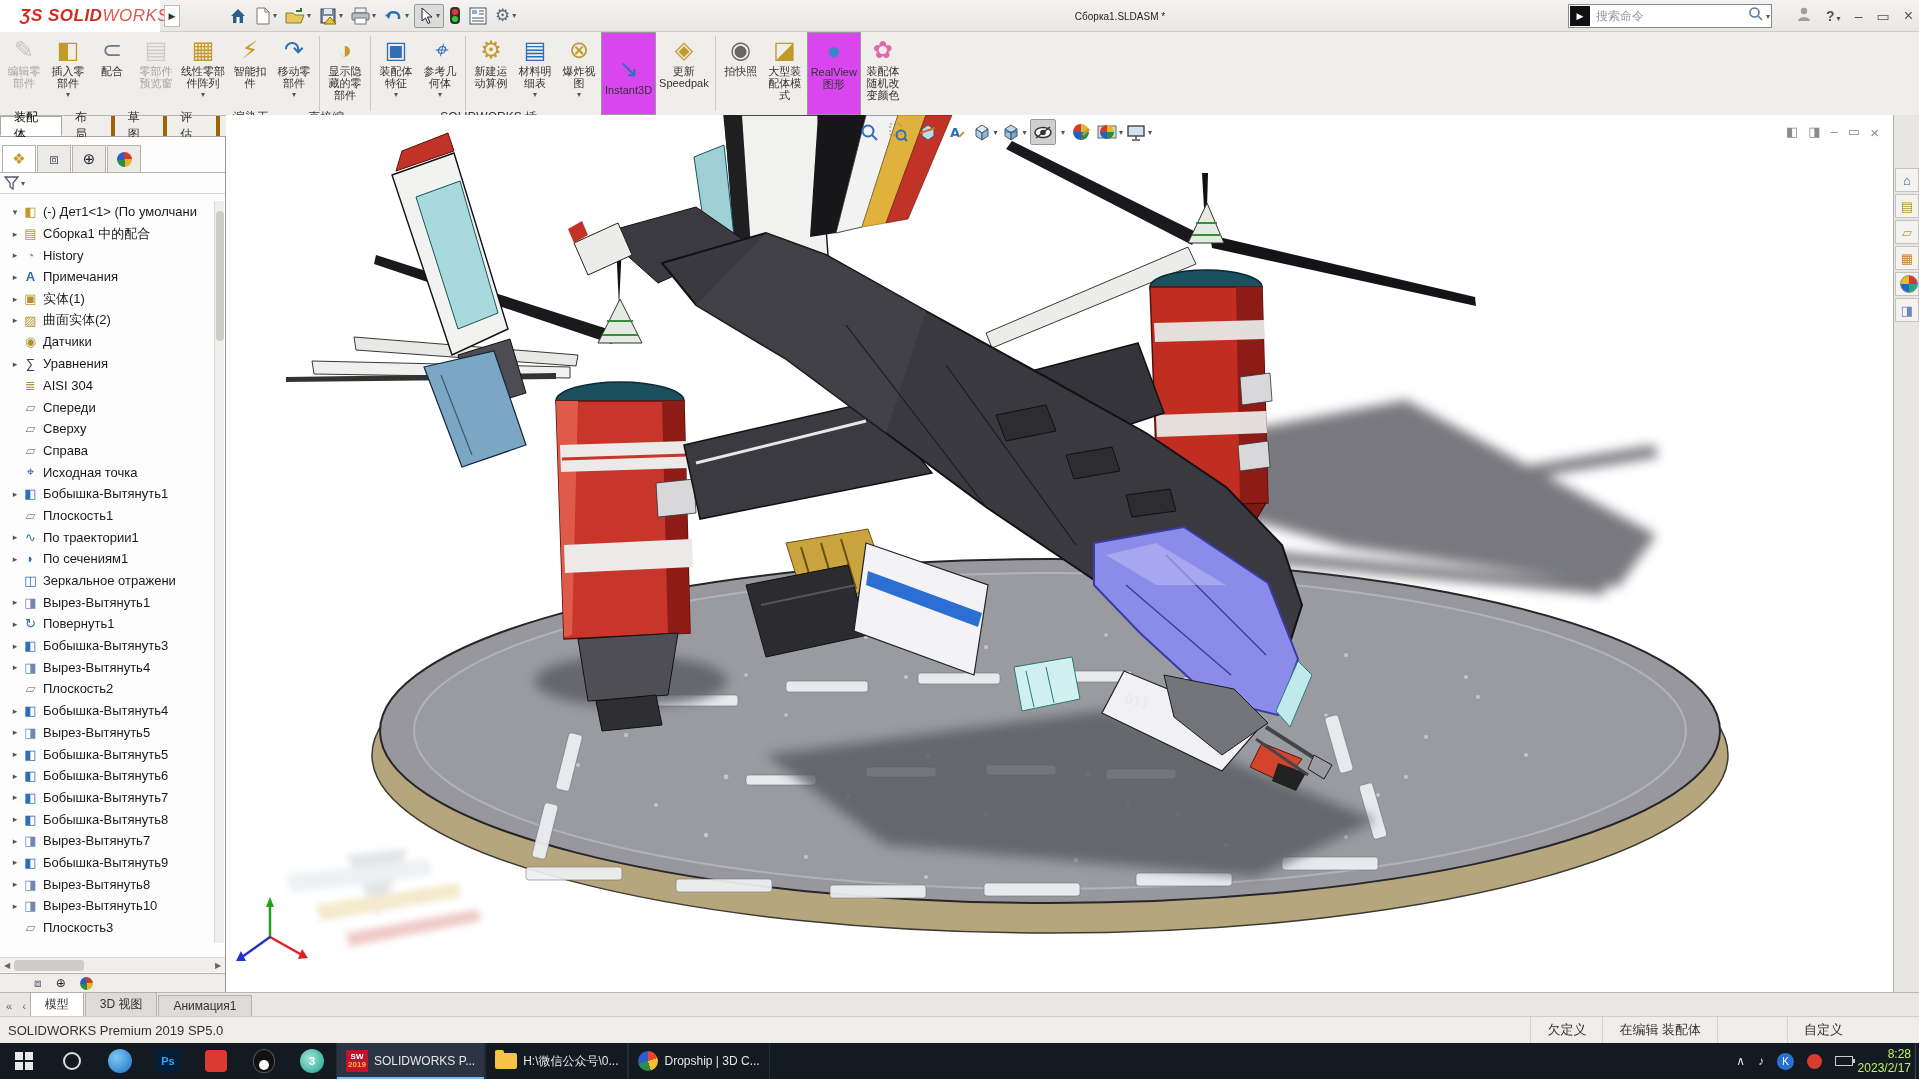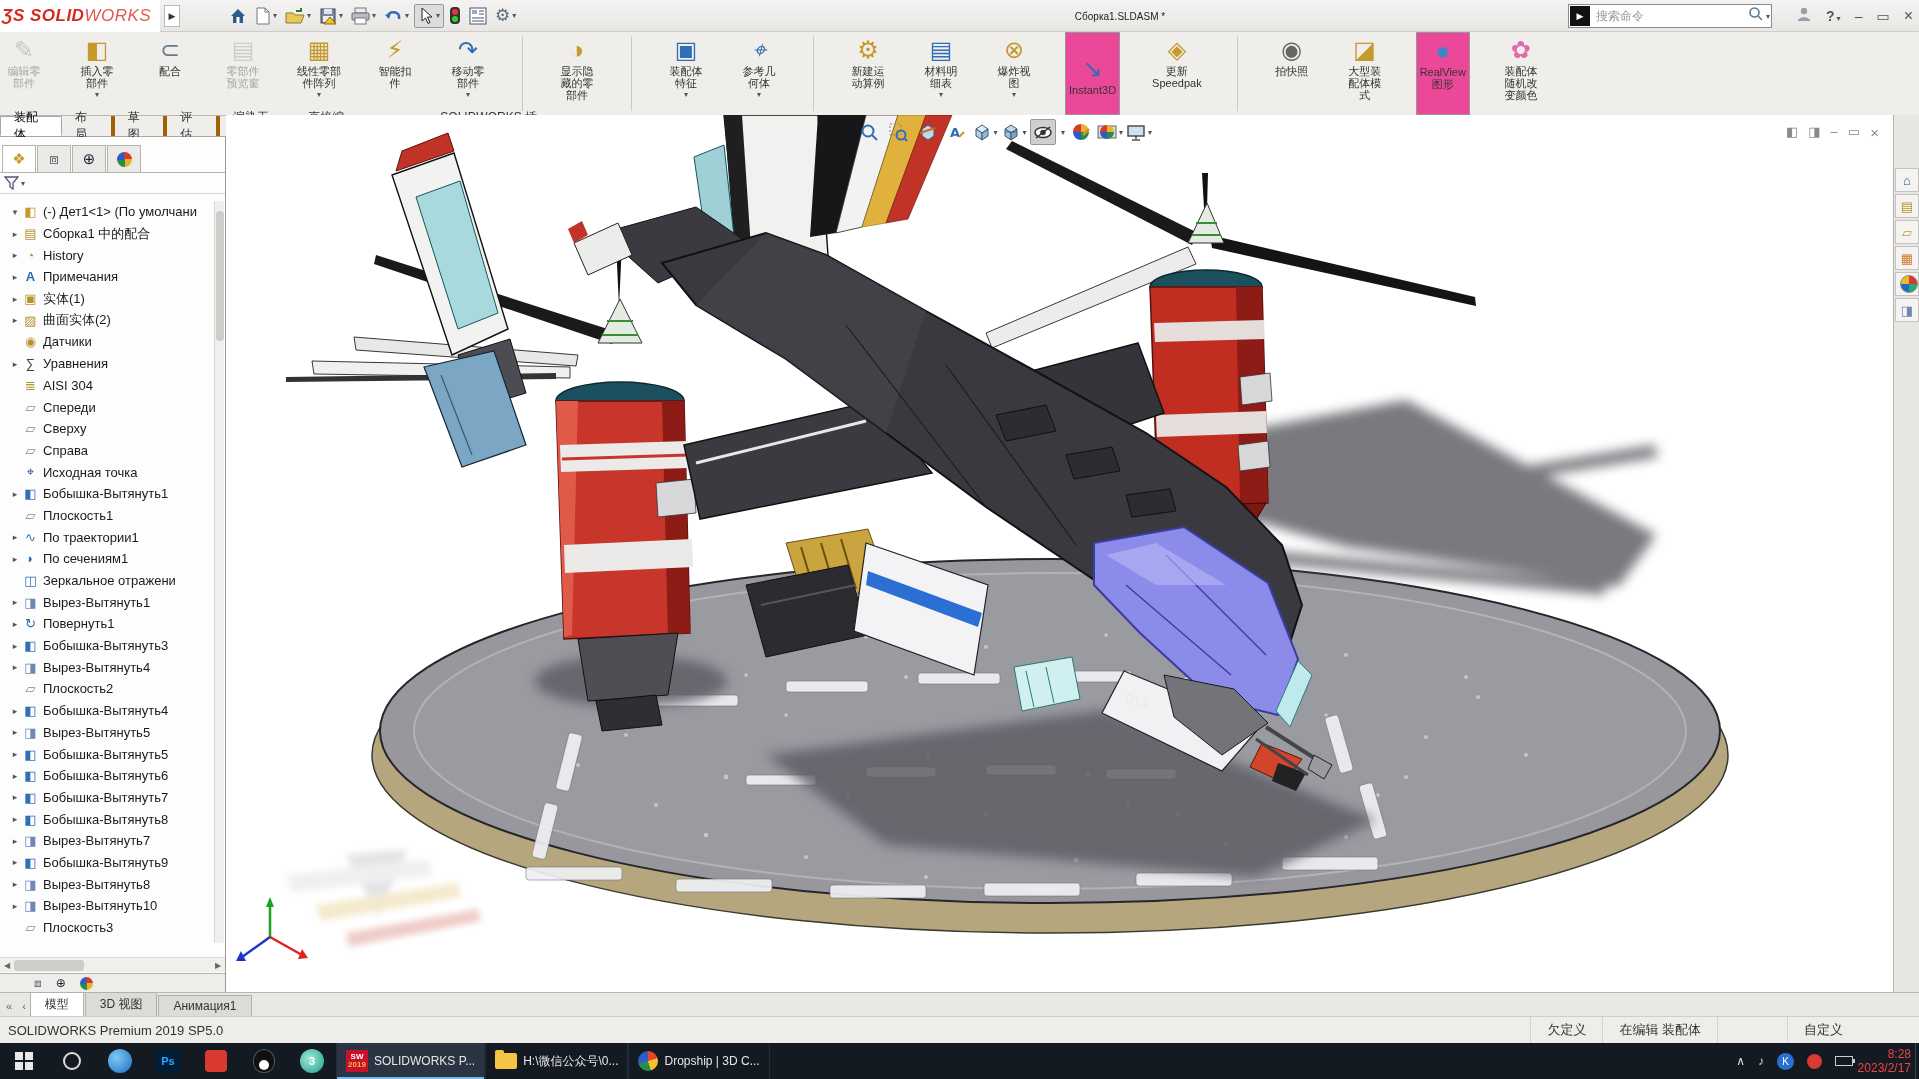--- a/index.html
+++ b/index.html
@@ -1,41 +1,41 @@
 <!DOCTYPE html>
 <html><head>
 <meta charset="utf-8">
 <style>
   *{margin:0;padding:0;box-sizing:border-box;}
   html,body{width:1919px;height:1079px;overflow:hidden;font-family:"Liberation Sans","DejaVu Sans",sans-serif;}
   .app{position:relative;width:1919px;height:1079px;background:#f0eeeb;}
   
   .titlebar{position:absolute;left:0;top:0;width:1919px;height:32px;background:linear-gradient(#f4f3f2,#e9e7e4);border-bottom:1px solid #cfcdca;display:flex;align-items:center;}
-  .logo{width:160px;height:32px;background:#fff;display:flex;align-items:center;padding-left:2px;font-style:italic;font-weight:bold;color:#d52b1e;font-size:17px;letter-spacing:.5px;}
+  .logo{width:160px;height:32px;background:#fff;display:flex;align-items:center;padding-left:20px;font-style:italic;font-weight:bold;color:#d52b1e;font-size:17px;letter-spacing:.5px;}
   .logo .lw{color:#e2594f;font-weight:normal;}
   .flyout{width:16px;height:22px;border:1px solid #bbb;background:#fff;margin-left:4px;display:flex;align-items:center;justify-content:center;font-size:9px;color:#333;}
   .qtb{display:flex;align-items:center;margin-left:46px;gap:2px;}
   .qbtn{height:24px;display:flex;align-items:center;padding:0 3px;border-radius:2px;color:#3c5a78;}
   .qbtn svg{display:block;}
   .qbtn.sel{border:1px solid #9a9a9a;background:#dcdcdc;}
   .dd{font-size:8px;color:#555;margin-left:2px;}
   .title{position:absolute;left:960px;top:0;width:320px;height:32px;display:flex;align-items:center;justify-content:center;font-size:10px;color:#222;}
   .search{position:absolute;left:1568px;top:4px;width:204px;height:24px;background:#fff;border:1px solid #8a8a8a;display:flex;align-items:center;padding:1px;}
   .srun{width:20px;height:20px;background:#111;color:#fff;font-size:9px;display:flex;align-items:center;justify-content:center;}
   .sph{flex:1;color:#9a9a9a;font-size:12px;padding-left:6px;}
   .smag{color:#5a7a9a;}
   .tb-right{position:absolute;right:6px;top:0;height:32px;display:flex;align-items:center;gap:14px;color:#555;}
   .wg{font-size:14px;color:#555;}
   
-  .ribbon{position:absolute;left:0;top:32px;width:1919px;height:84px;background:#f0eeeb;border-bottom:1px solid #b9b7b3;display:flex;align-items:stretch;padding-left:2px;gap:29px;}
+  .ribbon{position:absolute;left:0;top:32px;width:1919px;height:84px;background:#f0eeeb;border-bottom:1px solid #b9b7b3;display:flex;align-items:stretch;padding-left:2px;}
   .rbtn{min-width:44px;padding:3px 3px 0 3px;display:flex;flex-direction:column;align-items:center;color:#333;}
   .ricon{height:30px;display:flex;align-items:center;justify-content:center;font-size:24px;line-height:30px;}
   .rlabel{font-size:11px;line-height:12px;text-align:center;white-space:pre-line;}
   .rbtn[data-state="dis"]{opacity:.4;}
-  .rbtn[data-state="on"]{background:#ec4899;border:1px solid #979797;}
+  .rbtn[data-state="on"]{background:#d946ef;border:1px solid #979797;}
   .rbtn[data-dd="1"]::after{content:"▾";font-size:8px;color:#555;margin-top:1px;}
   .rsep{width:1px;background:#cbc9c5;margin:4px 3px;}
   [data-icon="edit-component"]::before{content:"✎";color:#8a8a8a;}
   [data-icon="insert-component"]::before{content:"◧";color:#c59a2d;}
   [data-icon="mate"]::before{content:"⊂";color:#6a7a8a;}
   [data-icon="preview-window"]::before{content:"▤";color:#9a9a9a;}
   [data-icon="linear-pattern"]::before{content:"▦";color:#c59a2d;}
   [data-icon="smart-fasteners"]::before{content:"⚡";color:#c59a2d;}
   [data-icon="move-component"]::before{content:"↷";color:#2f6fb5;}
   [data-icon="show-hidden"]::before{content:"◑";color:#c59a2d;}
@@ -128,21 +128,21 @@
   .task .tlab{font-size:12px;color:#e6e6e6;white-space:nowrap;overflow:hidden;text-overflow:ellipsis;}
   .task.on{background:#2b3442;box-shadow:inset 0 -2px 0 #76b9ed;}
   .swico{width:22px;height:22px;background:#c8102e;color:#fff;font-size:8px;font-weight:bold;display:flex;flex-direction:column;align-items:center;justify-content:center;line-height:8px;border-radius:0;}
   .folderico{width:22px;height:16px;background:#f6c344;border-radius:2px;position:relative;}
   .folderico::before{content:"";position:absolute;left:0;top:-3px;width:9px;height:4px;background:#f6c344;border-radius:2px 2px 0 0;}
   .tray{position:absolute;right:66px;display:flex;align-items:center;gap:13px;font-size:12px;color:#ddd;}
   .trk{width:17px;height:17px;background:#2a6fd4;color:#fff;border-radius:50%;font-size:10px;display:flex;align-items:center;justify-content:center;}
   .trr{width:15px;height:15px;background:#d93b30;border-radius:50%;}
   .batt{width:18px;height:10px;border:1px solid #ccc;position:relative;}
   .batt::after{content:"";position:absolute;right:-3px;top:2px;width:2px;height:4px;background:#ccc;}
-  .clock{position:absolute;right:8px;text-align:right;font-size:12px;line-height:14px;color:#ef4444;}
+  .clock{position:absolute;right:8px;text-align:right;font-size:12px;line-height:14px;color:#bef264;}
   .sliver{position:absolute;right:0;top:0;width:4px;height:36px;border-left:1px solid #3a4450;}
 </style>
 </head>
 <body>
 
 <div class="app">
 
   <div class="titlebar">
     <div class="logo">
         <span>ƷS&nbsp;</span>

